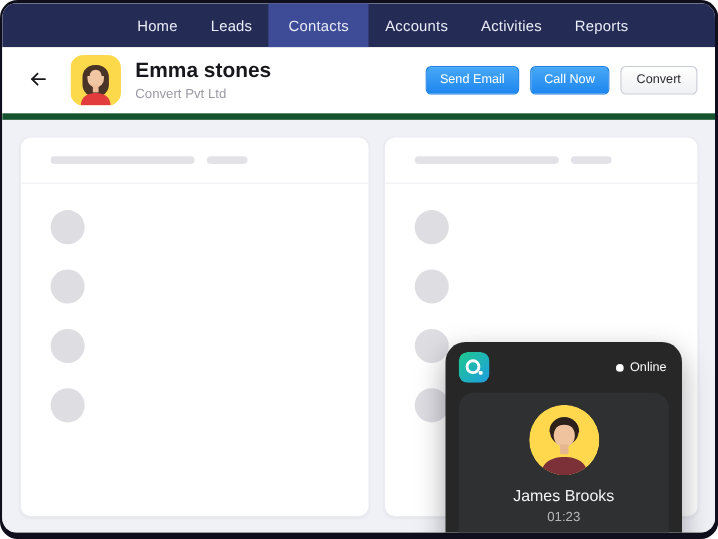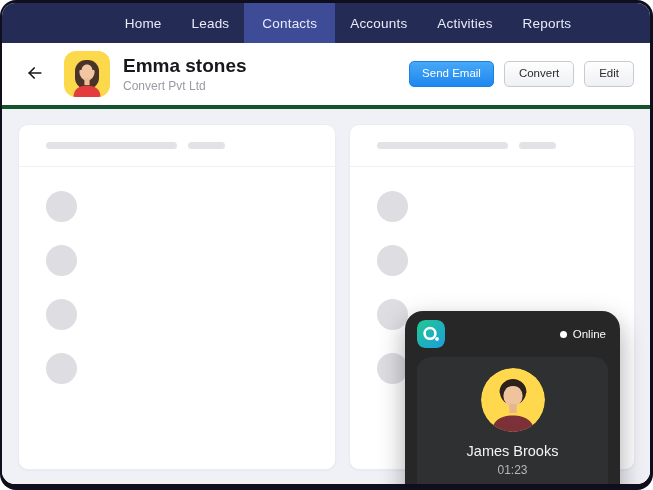--- a/index.html
+++ b/index.html
@@ -6,21 +6,21 @@
   html,body { background:#ffffff; font-family:"Liberation Sans","DejaVu Sans",sans-serif; }
   .frame { position:relative; width:653px; height:490px; background:#0e0e1c; border-radius:16px; overflow:hidden; }
   .app { position:absolute; top:3px; left:2px; right:3px; bottom:6px; background:#ffffff; border-radius:13px; overflow:hidden; display:flex; flex-direction:column; }
 
   
   .navbar { height:40px; background:#242b55; display:flex; align-items:stretch; justify-content:center; padding-left:44px; flex-shrink:0; }
   .nav-item { display:flex; align-items:center; padding:0 15px; color:#e9ebf7; font-size:13.5px; letter-spacing:.2px; cursor:pointer; white-space:nowrap; }
   .nav-item.active { background:#3e4b97; padding:0 18px; }
 
   
-  .contact-header { height:66px; background:#fff; display:flex; align-items:center; padding:0 16px 0 20px; border-bottom:4px solid #14532d; flex-shrink:0; }
+  .contact-header { height:66px; background:#fff; display:flex; align-items:center; padding:0 16px 0 20px; border-bottom:6px solid #14532d; flex-shrink:0; }
   .back-btn { width:26px; height:26px; display:flex; align-items:center; justify-content:center; cursor:pointer; margin-right:16px; background:none; border:none; }
   .avatar-sq { width:46px; height:46px; border-radius:12px; overflow:hidden; flex-shrink:0; }
   .who { margin-left:13px; }
   .who .name { font-size:19px; font-weight:700; color:#17171c; line-height:1.15; }
   .who .company { font-size:12px; color:#9a9aa4; margin-top:2px; }
   .actions { margin-left:auto; display:flex; gap:10px; align-items:center; }
   .btn { font-family:inherit; font-size:11.5px; border-radius:5px; padding:5px 12px; cursor:pointer; line-height:1.2; }
   .btn.primary { color:#fff; font-weight:400; background:linear-gradient(#47a8f6,#1e87f0); border:1px solid #1b7fe4; }
   .btn.secondary { color:#2a2a30; font-weight:500; background:linear-gradient(#fefefe,#eff0f3); border:1px solid #c6cad3; padding:5px 14px; }
 
@@ -84,22 +84,22 @@
           <rect x="20.4" y="27" width="5.2" height="7" fill="#eebd98"></rect>
           <path d="M9.5 46c0-8 6-11.5 13.5-11.5S36.5 38 36.5 46z" fill="#e23c3c"></path>
         </svg>
       </div>
       <div class="who">
         <div class="name">Emma stones</div>
         <div class="company">Convert Pvt Ltd</div>
       </div>
       <div class="actions" id="actions">
           <button class="btn primary">Send Email</button>
+          <button class="btn primary">Call Now</button>
           <button class="btn secondary">Convert</button>
-          <button class="btn secondary">Edit</button>
         </div>
     </header>
 
     <main class="content">
       <section class="card left">
           <div class="card-head">
             <span class="sk-bar head-long"></span>
             <span class="sk-bar head-short"></span>
           </div>
           <div class="card-body">

